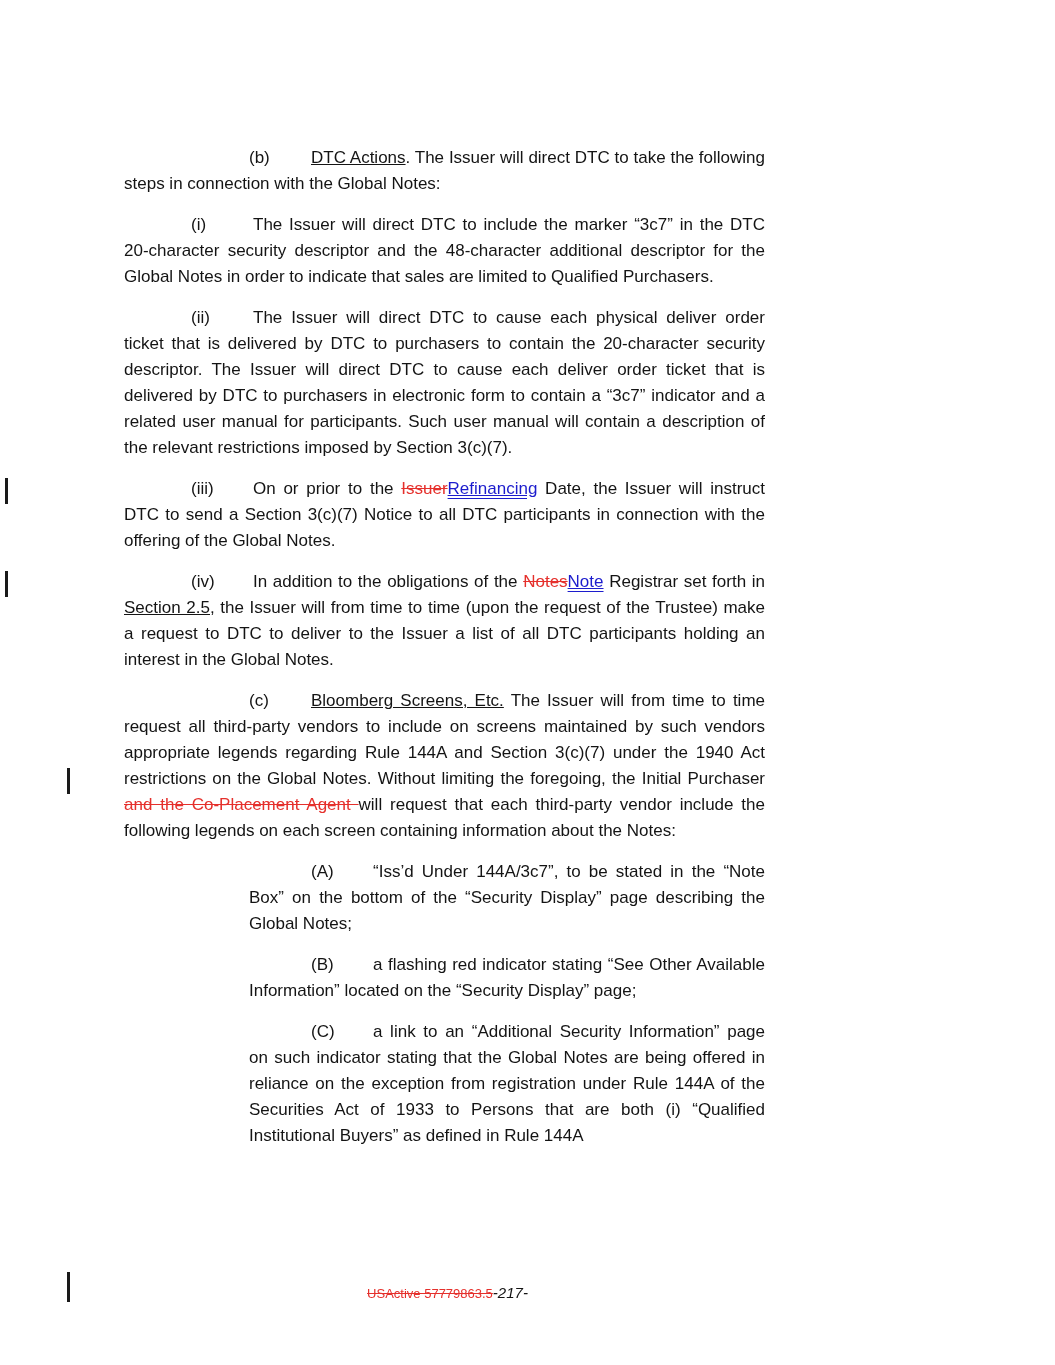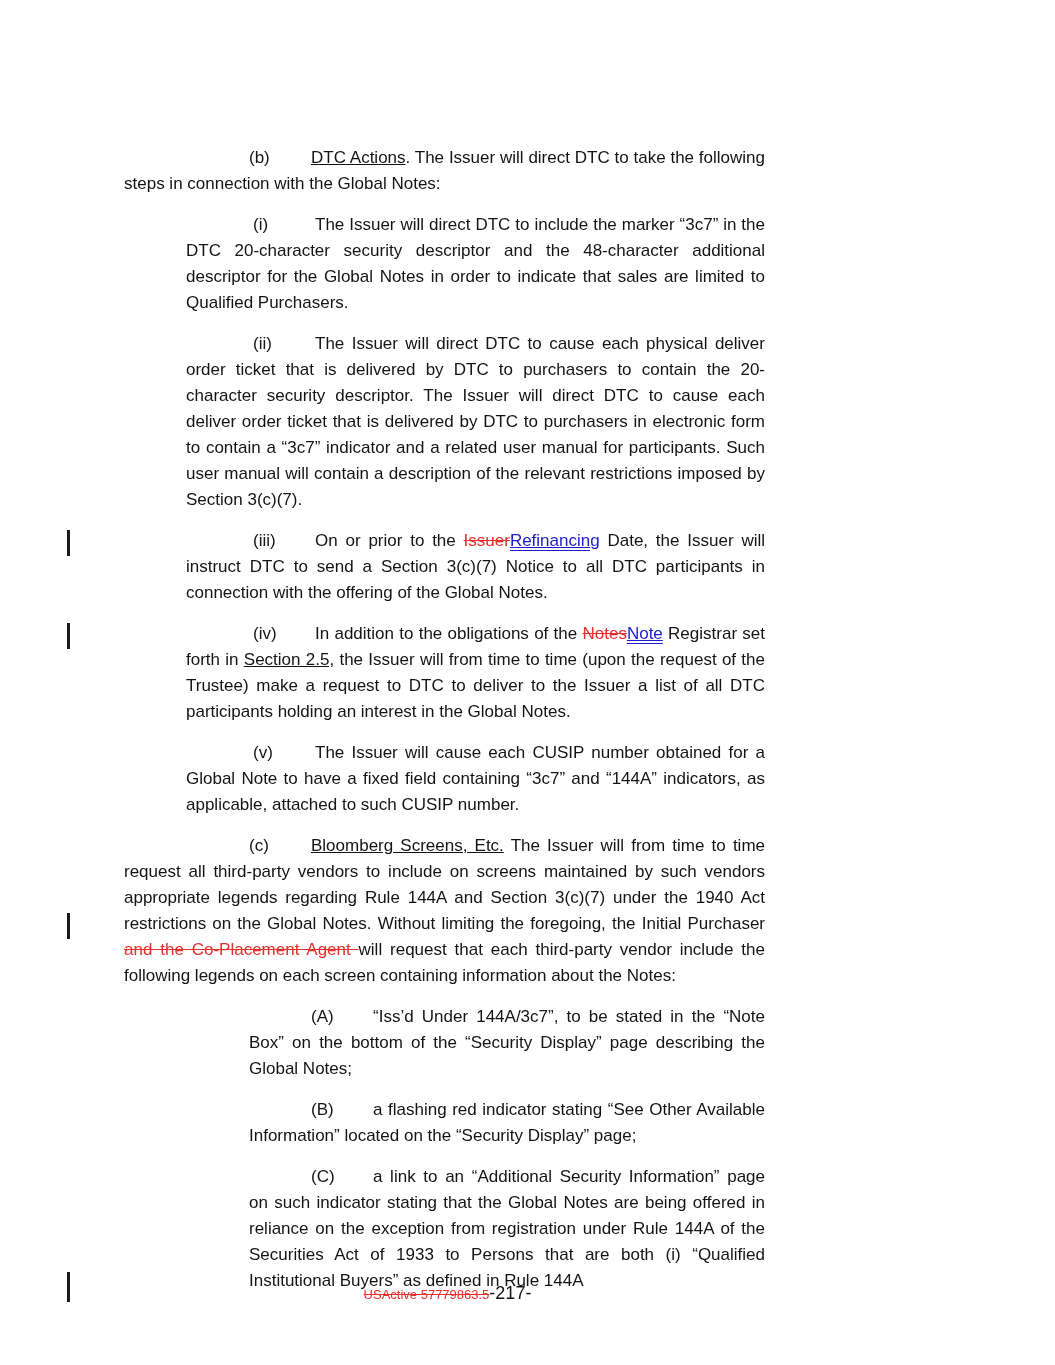--- a/index.html
+++ b/index.html
@@ -22,21 +22,21 @@
   .content{
     padding:145px 130px 0 124px;
   }
   .para{
     position:relative;
     text-align:justify;
     margin-bottom:15px;
   }
   .para:last-child{margin-bottom:0;}
   .lvl0{text-indent:125px;}
-  .lvl1{margin-left:62px;text-indent:67px;}
+  .lvl1{text-indent:67px;}
   .lvl2{margin-left:125px;text-indent:62px;}
   .seg-label{display:inline-block;width:62px;text-indent:0;}
   .seg-n{}
   .seg-u{text-decoration:underline;}
   .seg-del{color:var(--del);text-decoration:line-through;text-decoration-color:var(--del);}
   .seg-ins{
     color:var(--ins);
     text-decoration-line:underline;
     text-decoration-style:double;
     text-decoration-color:var(--ins);
@@ -56,22 +56,23 @@
     white-space:nowrap;
   }
   .footer-id{
     font-size:13px;
     color:var(--del);
     text-decoration:line-through;
     text-decoration-color:var(--del);
     text-align:center;
   }
   .footer-page{
-    font-size:18px;
+    font-size:15px;
     color:var(--ink);
+    font-style:italic;
   }
   .footer-bar{left:67px;top:1272px;height:30px;}
 </style>
 </head>
 <body>
 
 <div class="page">
   <div class="content">
 
     <div class="para lvl0"><span class="seg-label">(b)</span><span class="seg-u">DTC Actions</span><span class="seg-n">.  The Issuer will direct DTC to take the following steps in connection with the Global Notes:</span></div>
@@ -81,21 +82,20 @@
     <div class="para lvl1"><span class="seg-label">(ii)</span><span class="seg-n">The Issuer will direct DTC to cause each physical deliver order ticket that is delivered by DTC to purchasers to contain the 20-character security descriptor.  The Issuer will direct DTC to cause each deliver order ticket that is delivered by DTC to purchasers in electronic form to contain a “3c7” indicator and a related user manual for participants.  Such user manual will contain a description of the relevant restrictions imposed by Section 3(c)(7).</span></div>
 
     <div class="para lvl1">
       <div class="change-bar bar-first-line"></div>
     <span class="seg-label">(iii)</span><span class="seg-n">On or prior to the </span><span class="seg-del">Issuer</span><span class="seg-ins">Refinancing</span><span class="seg-n"> Date, the Issuer will instruct DTC to send a Section 3(c)(7) Notice to all DTC participants in connection with the offering of the Global Notes.</span></div>
 
     <div class="para lvl1">
       <div class="change-bar bar-first-line"></div>
     <span class="seg-label">(iv)</span><span class="seg-n">In addition to the obligations of the </span><span class="seg-del">Notes</span><span class="seg-ins">Note</span><span class="seg-n"> Registrar set forth in </span><span class="seg-u">Section 2.5,</span><span class="seg-n"> the Issuer will from time to time (upon the request of the Trustee) make a request to DTC to deliver to the Issuer a list of all DTC participants holding an interest in the Global Notes.</span></div>
 
-    <div class="para lvl1"><span class="seg-label">(v)</span><span class="seg-n">The Issuer will cause each CUSIP number obtained for a Global Note to have a fixed field containing “3c7” and “144A” indicators, as applicable, attached to such CUSIP number.</span></div>
 
     <div class="para lvl0">
       <div class="change-bar bar-line4"></div>
     <span class="seg-label">(c)</span><span class="seg-u">Bloomberg Screens, Etc.</span><span class="seg-n">  The Issuer will from time to time request all third-party vendors to include on screens maintained by such vendors appropriate legends regarding Rule 144A and Section 3(c)(7) under the 1940 Act restrictions on the Global Notes.  Without limiting the foregoing, the Initial Purchaser </span><span class="seg-del">and the Co-Placement Agent </span><span class="seg-n">will request that each third-party vendor include the following legends on each screen containing information about the Notes:</span></div>
 
 
     <div class="para lvl2"><span class="seg-label">(A)</span><span class="seg-n">“Iss’d Under 144A/3c7”, to be stated in the “Note Box” on the bottom of the “Security Display” page describing the Global Notes;</span></div>
 
     <div class="para lvl2"><span class="seg-label">(B)</span><span class="seg-n">a flashing red indicator stating “See Other Available Information” located on the “Security Display” page;</span></div>
 

